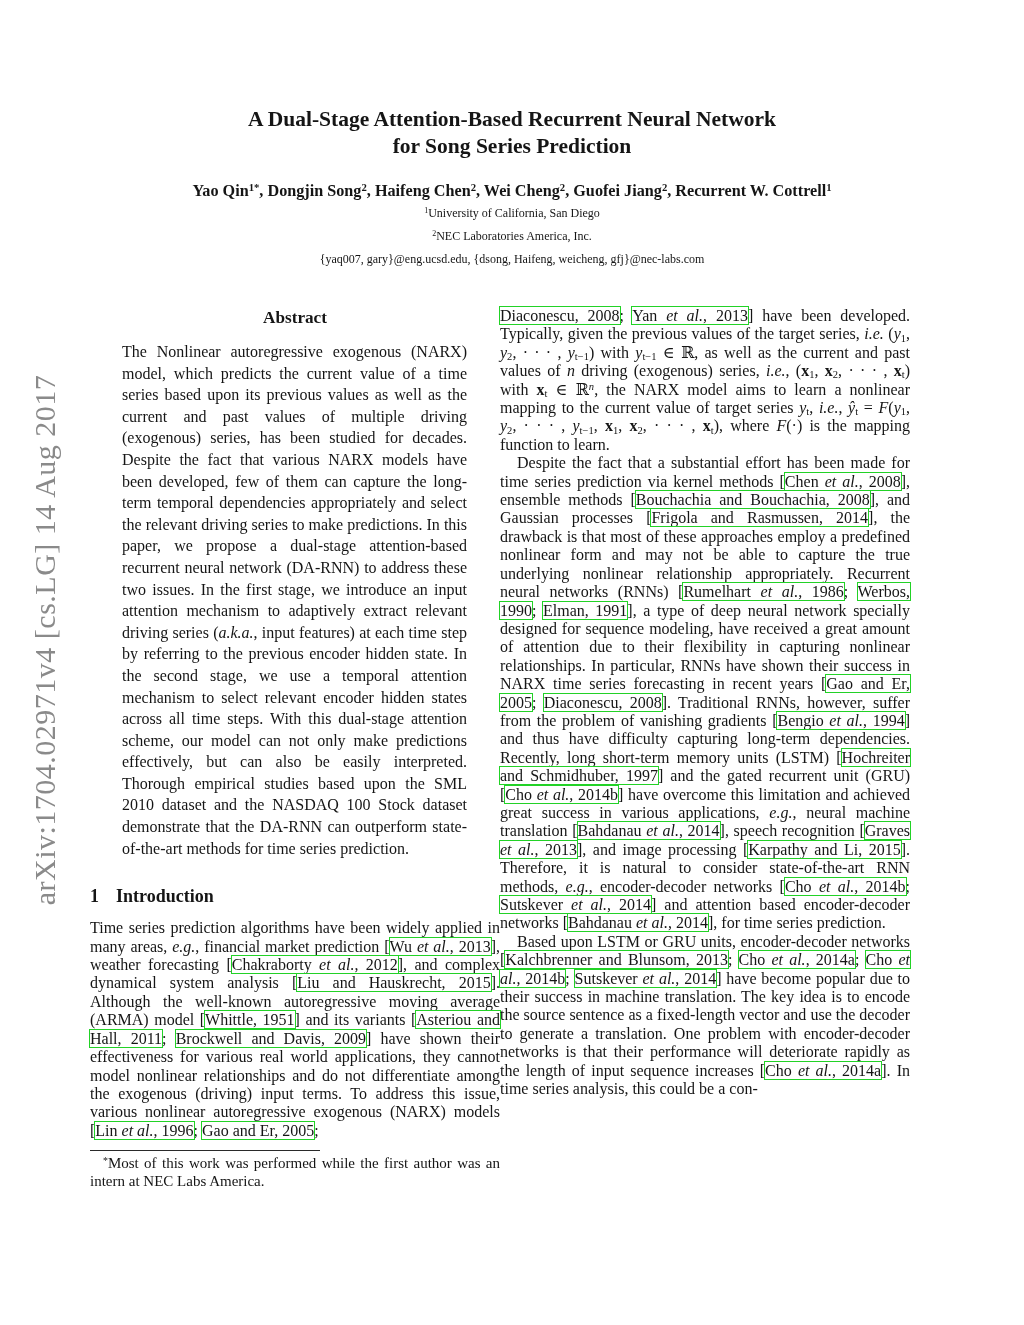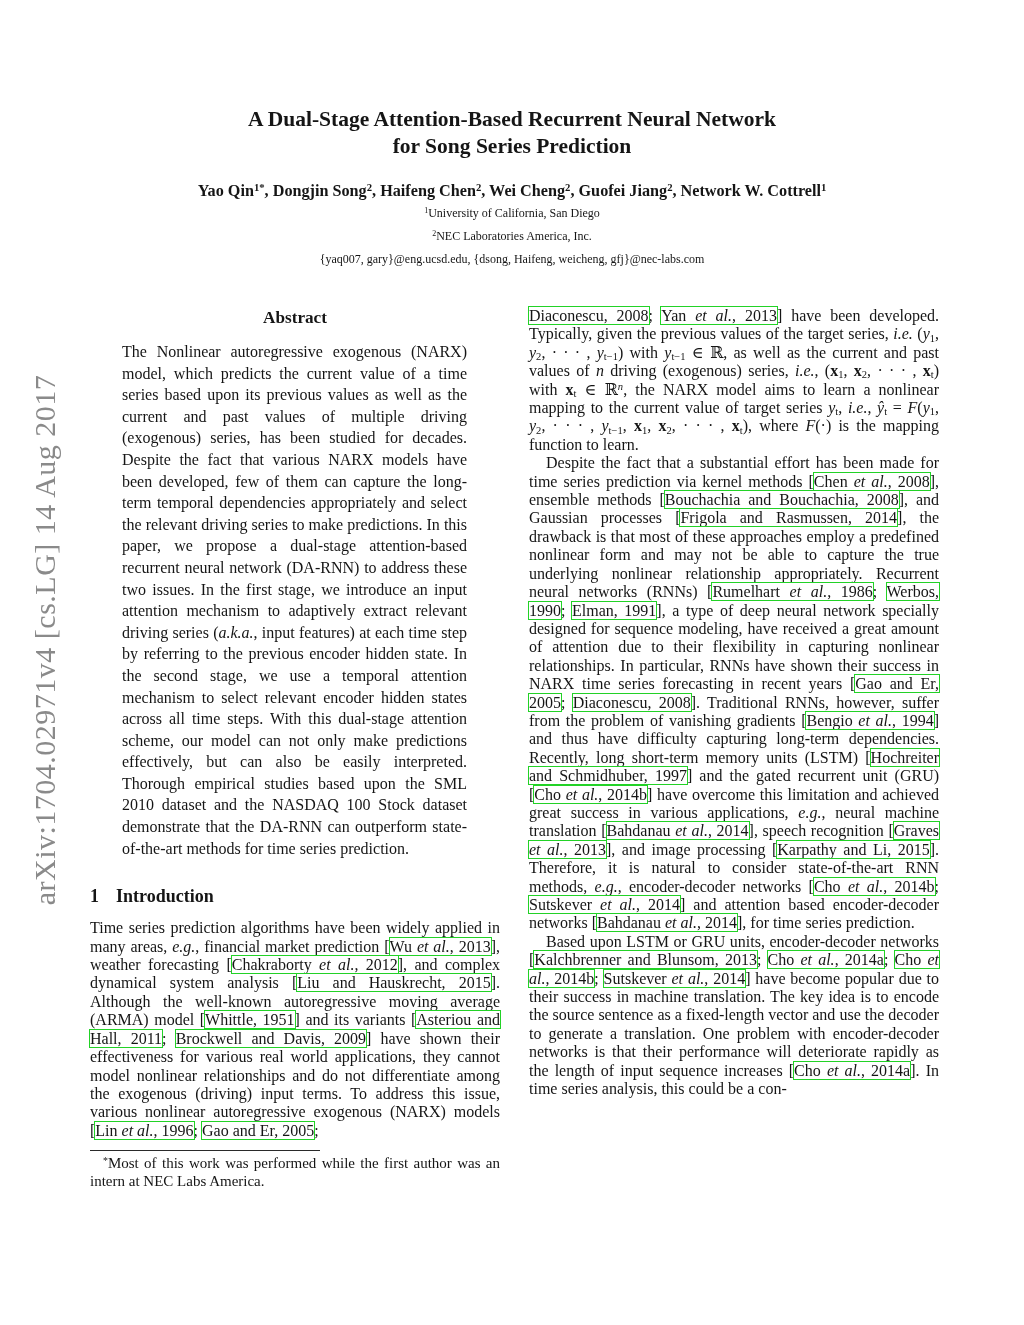--- a/index.html
+++ b/index.html
@@ -30,21 +30,20 @@
   .authors {
     margin-top: 20px;
     font-size: 16.2px;
     font-weight: bold;
     line-height: 22px;
   }
   .affil, .emails { font-size: 12px; line-height: 23px; }
   .columns {
     display: flex;
     margin: 36px 86px 0 90px;
-    gap: 29px;
   }
   .col { width: 410px; flex: 0 0 410px; }
   .abstract-heading {
     text-align: center;
     font-weight: bold;
     font-size: 17.2px;
     margin: 1px 0 13px 0;
   }
   .abstract-body { padding: 0 33px 0 32px; }
   p.body {
@@ -87,21 +86,21 @@
 </head>
 <body>
 
 <div class="arxiv-banner">arXiv:1704.02971v4  [cs.LG]  14 Aug 2017</div>
 
 <header>
   <h1 style="margin:0; font-size:inherit;">
     <span class="title-line">A Dual-Stage Attention-Based Recurrent Neural Network</span>
     <span class="title-line">for Song Series Prediction</span>
   </h1>
-  <div class="authors"><span>Yao Qin</span><span class="seg-sup">1*</span><span>, Dongjin Song</span><span class="seg-sup">2</span><span>, Haifeng Chen</span><span class="seg-sup">2</span><span>, Wei Cheng</span><span class="seg-sup">2</span><span>, Guofei Jiang</span><span class="seg-sup">2</span><span>, Network W. Cottrell</span><span class="seg-sup">1</span></div>
+  <div class="authors"><span>Yao Qin</span><span class="seg-sup">1*</span><span>, Dongjin Song</span><span class="seg-sup">2</span><span>, Haifeng Chen</span><span class="seg-sup">2</span><span>, Wei Cheng</span><span class="seg-sup">2</span><span>, Guofei Jiang</span><span class="seg-sup">2</span><span>, Recurrent W. Cottrell</span><span class="seg-sup">1</span></div>
   <div class="affil"><span class="seg-sup">1</span><span>University of California, San Diego</span></div>
   <div class="affil"><span class="seg-sup">2</span><span>NEC Laboratories America, Inc.</span></div>
   <div class="emails">{yaq007, gary}@eng.ucsd.edu, {dsong, Haifeng, weicheng, gfj}@nec-labs.com</div>
 </header>
 
 <div class="columns">
 
   <div class="col">
     <div class="abstract-heading">Abstract</div>
     <div class="abstract-body">

